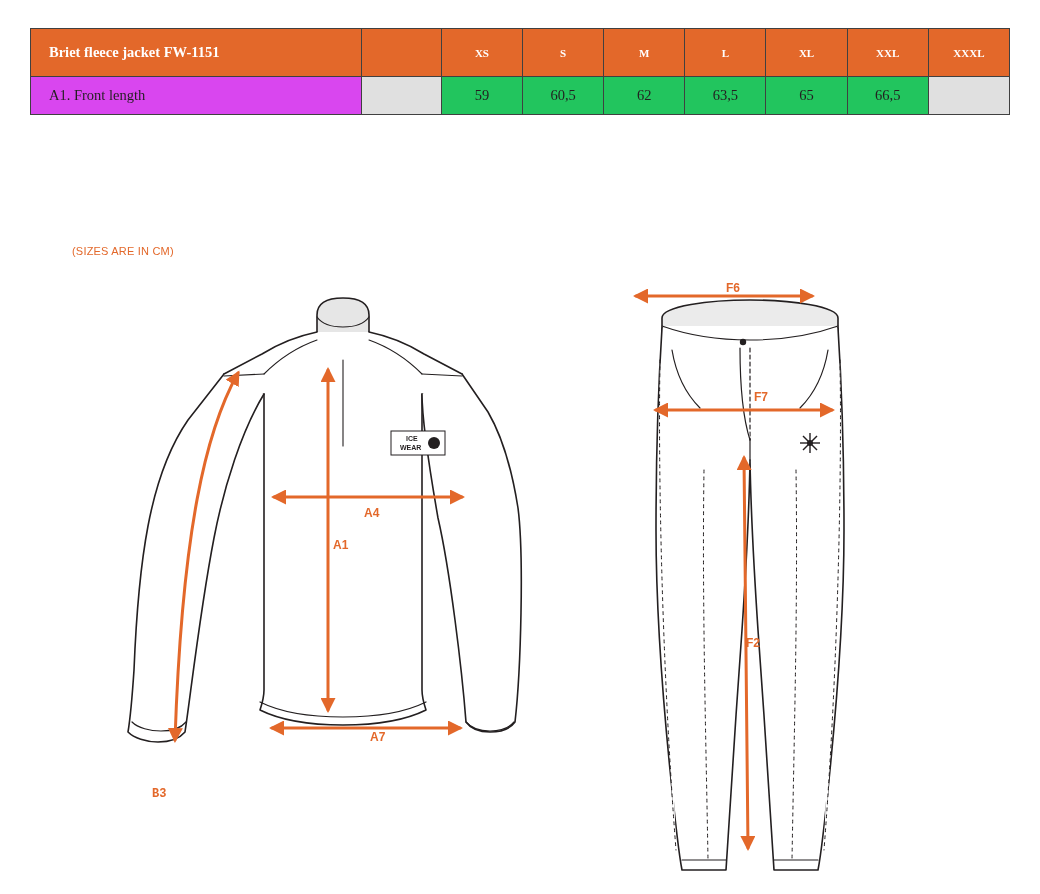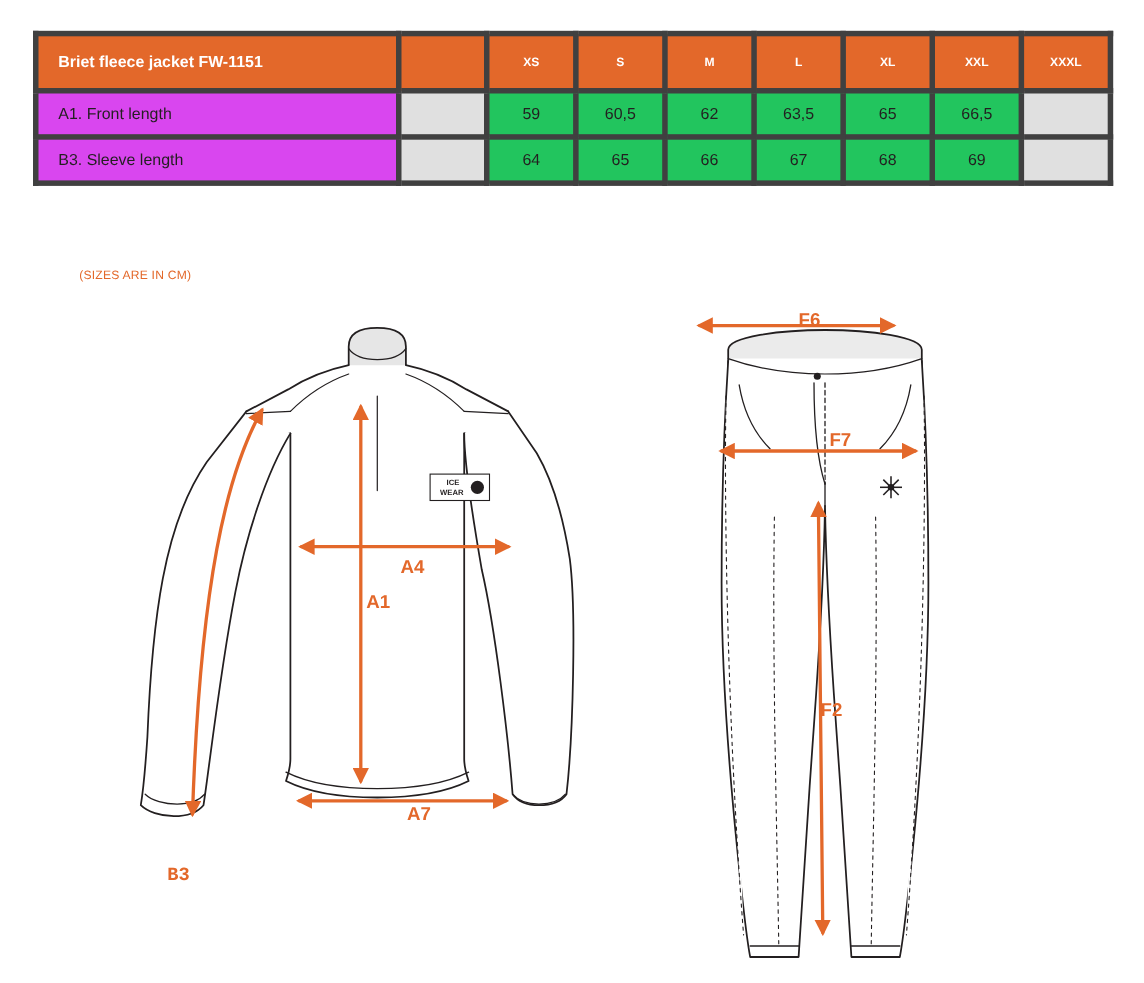--- a/index.html
+++ b/index.html
@@ -24,27 +24,28 @@
   
   .size-table {
     position: absolute;
     left: 30px;
     top: 28px;
     width: 980px;
     border-collapse: collapse;
     table-layout: fixed;
   }
   .size-table th, .size-table td {
-    border: 5px solid #404040;
+    border: 1px solid #404040;
     padding: 0;
     height: 37px;
     font-size: 14.5px;
     font-weight: bold;
     text-align: center;
     vertical-align: middle;
+    font-family: Liberation Serif, serif;
   }
   .size-table thead th {
     background: #e3682a;
     color: #ffffff;
     height: 47px;
     font-size: 11px;
   }
   .size-table thead th.title-cell {
     text-align: left;
     padding-left: 18px;
@@ -84,21 +85,21 @@
   .diagrams {
     position: absolute;
     left: 0;
     top: 270px;
     width: 1040px;
     height: 620px;
   }
   .dim-label {
     position: absolute;
     color: #e3682a;
-    font-size: 17px;
+    font-size: 12px;
     font-weight: bold;
     font-family: "Liberation Sans", sans-serif;
   }
   svg { display: block; }
 </style>
 </head>
 <body>
 
 <div class="page">
 
@@ -132,31 +133,20 @@
         <td class="label-cell">A1. Front length</td>
         <td class="spacer-cell"></td>
         <td class="val-cell">59</td>
         <td class="val-cell">60,5</td>
         <td class="val-cell">62</td>
         <td class="val-cell">63,5</td>
         <td class="val-cell">65</td>
         <td class="val-cell">66,5</td>
         <td class="val-cell empty"></td>
       </tr>
-      <tr>
-        <td class="label-cell">B3. Sleeve length</td>
-        <td class="spacer-cell"></td>
-        <td class="val-cell">64</td>
-        <td class="val-cell">65</td>
-        <td class="val-cell">66</td>
-        <td class="val-cell">67</td>
-        <td class="val-cell">68</td>
-        <td class="val-cell">69</td>
-        <td class="val-cell empty"></td>
-      </tr>
     </tbody>
   </table>
 
   <div class="units-note">(SIZES ARE IN CM)</div>
 
   <div class="diagrams">
 
     <svg width="520" height="620" viewBox="0 0 520 620" style="position:absolute;left:10px;top:0;">
       <g fill="none" stroke="#231f20" stroke-width="1.6" stroke-linejoin="round" stroke-linecap="round">
 

